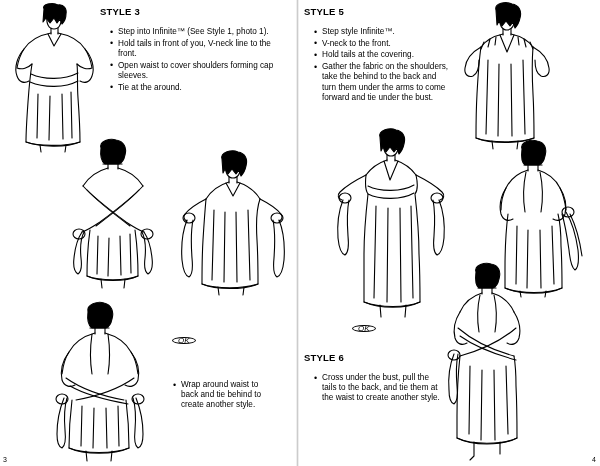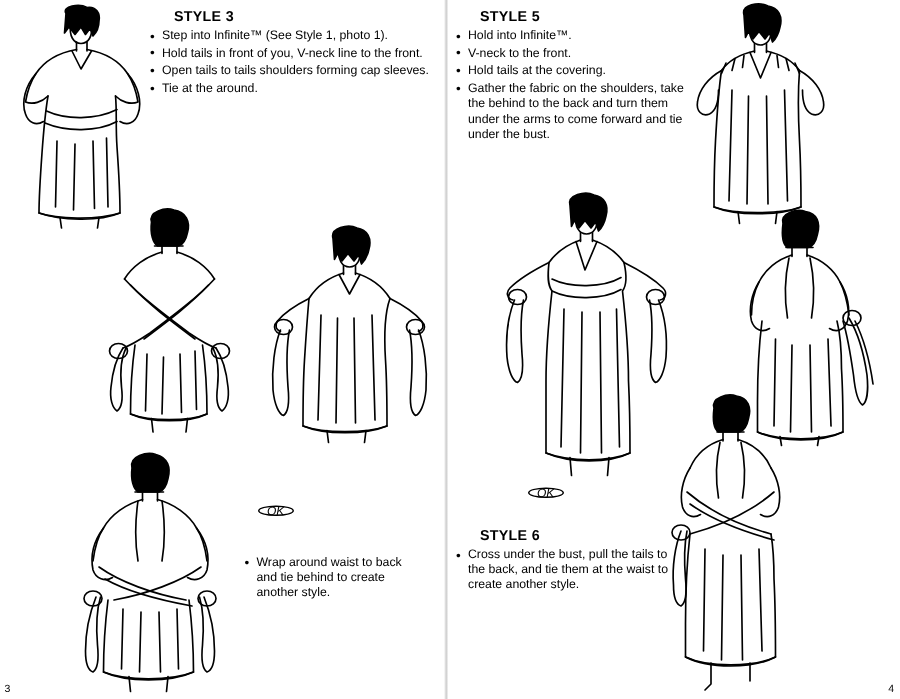--- a/index.html
+++ b/index.html
@@ -3,22 +3,22 @@
 <meta charset="utf-8">
 <style>
   html,body{margin:0;padding:0;background:#ffffff;}
   body{width:600px;height:466px;overflow:hidden;font-family:"Liberation Sans",sans-serif;color:#000;}
   #page{position:relative;width:600px;height:466px;background:#fff;}
 
   .spine{position:absolute;top:0;left:296px;width:3px;height:466px;
     background:linear-gradient(to right,rgba(0,0,0,0.0),rgba(0,0,0,0.20),rgba(0,0,0,0.0));}
 
   .block{position:absolute;}
-  .style-title{font-size:9.5px;font-weight:bold;letter-spacing:.2px;margin:0 0 2px 16px;}
-  ul.bullets{margin:0;padding:0;list-style:none;}
+  .style-title{font-size:9.5px;font-weight:bold;letter-spacing:.2px;margin:0 0 2px 0;}
+  ul.bullets{margin:10px;padding:0;list-style:none;}
   ul.bullets li{position:relative;font-size:8.2px;line-height:10.2px;padding-left:8px;margin-bottom:1.5px;}
   ul.bullets li:before{content:"\2022";position:absolute;left:0;top:-0.5px;font-size:9px;}
 
   .pagenum{position:absolute;bottom:3px;font-size:7px;}
   .pagenum.left{left:3px;}
   .pagenum.right{right:4px;}
 
   .figure{position:absolute;}
   .figure svg{display:block;overflow:visible;}
 
@@ -33,21 +33,21 @@
 
 <div id="page">
 
   <div class="spine"></div>
 
   <div class="block" style="left:100px;top:6px;width:186px;">
     <div class="style-title">STYLE 3</div>
     <ul class="bullets">
       <li>Step into Infinite™ (See Style 1, photo 1).</li>
       <li>Hold tails in front of you, V-neck line to the front.</li>
-      <li>Open tails to tails shoulders forming cap sleeves.</li>
+      <li>Open waist to cover shoulders forming cap sleeves.</li>
       <li>Tie at the around.</li>
     </ul>
   </div>
 
   <div class="figure" style="left:8px;top:2px;">
     <svg width="92" height="150" viewBox="0 0 92 150">
       <g fill="none" stroke="#000" stroke-width="1.1" stroke-linejoin="round" stroke-linecap="round">
 
         <path d="M36 7 C33 2 45 0 50 3 C56 2 59 7 58 12 C58 17 56 20 54 22 L52 17 L49 21 L46 16 L42 21 L38 16 L35 20 Z" fill="#000" stroke="#000"></path>
 
@@ -183,21 +183,21 @@
     <ul class="bullets">
       <li>Wrap around waist to back and tie behind to create another style.</li>
     </ul>
   </div>
 
   <div class="pagenum left">3</div>
 
   <div class="block" style="left:304px;top:6px;width:156px;">
     <div class="style-title">STYLE 5</div>
     <ul class="bullets">
-      <li>Hold into Infinite™.</li>
+      <li>Step style Infinite™.</li>
       <li>V-neck to the front.</li>
       <li>Hold tails at the covering.</li>
       <li>Gather the fabric on the shoulders, take the behind to the back and turn them under the arms to come forward and tie under the bust.</li>
     </ul>
   </div>
 
   <div class="figure" style="left:452px;top:2px;">
     <svg width="110" height="148" viewBox="0 0 110 148">
       <g fill="none" stroke="#000" stroke-width="1.1" stroke-linejoin="round" stroke-linecap="round">
 

